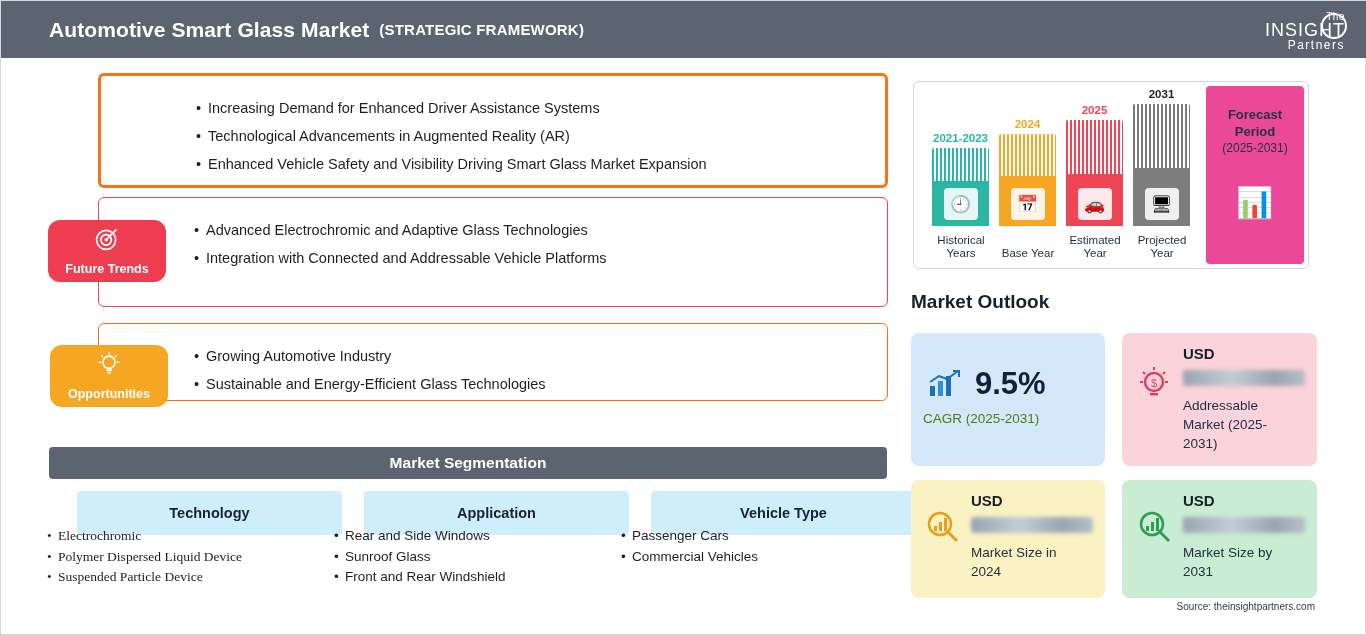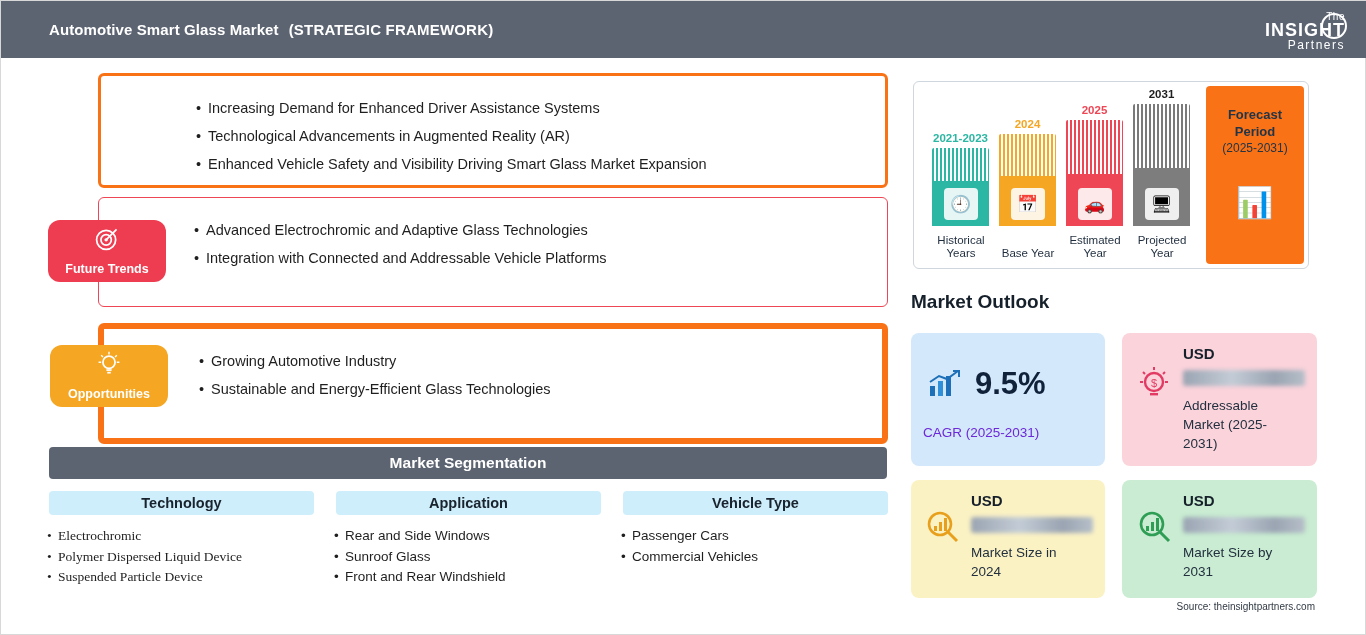--- a/index.html
+++ b/index.html
@@ -29,42 +29,42 @@
     left: 0; top: 0;
     width: 1366px;
     height: 57px;
     background: #5c6472;
     display: flex;
     align-items: center;
   }
   #header-title {
     margin-left: 48px;
     color: #ffffff;
-    font-size: 15px;
+    font-size: 21px;
     font-weight: bold;
     letter-spacing: 0.1px;
   }
   #header-subtitle {
     color: #ffffff;
     font-size: 15px;
     font-weight: bold;
     margin-left: 10px;
     letter-spacing: 0.2px;
   }
   #logo {
     position: absolute;
     right: 22px;
     top: 10px;
     width: 135px;
     height: 40px;
     color: #ffffff;
     text-align: right;
   }
   #logo .l1 { font-size: 10px; line-height: 11px; letter-spacing: 0.5px;}
-  #logo .l2 { font-size: 18px; font-weight: bold; line-height: 17px; letter-spacing: 1px;}
+  #logo .l2 { font-size: 18px; font-weight: normal; line-height: 17px; letter-spacing: 1px;}
   #logo .l3 { font-size: 12px; line-height: 13px; letter-spacing: 1.5px;}
   #logo-ring {
     position: absolute;
     right: -2px;
     top: 2px;
     width: 22px;
     height: 22px;
     border: 2px solid #ffffff;
     border-radius: 50%;
   }
@@ -73,21 +73,21 @@
   .panel {
     position: absolute;
     left: 97px;
     width: 790px;
     border-radius: 6px;
     box-sizing: border-box;
     background: #ffffff;
   }
   #panel-growth { top: 72px; height: 115px; border: 3px solid #f97316; }
   #panel-trends { top: 196px; height: 110px; border: 1px solid #ef4655; }
-  #panel-opps   { top: 322px; height: 121px; border: 6px solid #f97316; }
+  #panel-opps   { top: 322px; height: 78px; border: 1px solid #f97316; }
 
   .panel ul {
     margin: 0;
     padding: 0;
     list-style: none;
     position: absolute;
     left: 95px;
     top: 18px;
   }
   .panel li {
@@ -145,29 +145,30 @@
     color: #ffffff;
     font-size: 15.5px;
     font-weight: bold;
     display: flex;
     align-items: center;
     justify-content: center;
   }
   .seg-col-head {
     position: absolute;
     top: 490px;
-    height: 24px;
+    height: 44px;
     background: #cfeefb;
     border-radius: 4px;
     color: #19232e;
     font-size: 14.5px;
     font-weight: bold;
     display: flex;
     align-items: center;
     justify-content: center;
+    margin-left: 28px;
   }
   #seg-head-0 { left: 48px;  width: 265px; }
   #seg-head-1 { left: 335px; width: 265px; }
   #seg-head-2 { left: 622px; width: 265px; }
 
   .seg-list {
     position: absolute;
     top: 525px;
     margin: 0;
     padding: 0;
@@ -242,21 +243,21 @@
     align-items: center;
     justify-content: center;
     font-size: 17px;
   }
   #forecast-box {
     position: absolute;
     right: 4px;
     top: 4px;
     width: 98px;
     height: 178px;
-    background: #f97316;
+    background: #ec4899;
     border-radius: 4px;
     box-sizing: border-box;
     text-align: center;
     padding-top: 20px;
   }
   #forecast-box .fl1 { font-size: 13px; color: #243447; font-weight: bold; line-height: 17px;}
   #forecast-box .fl2 { font-size: 12px; color: #243447; line-height: 17px;}
 
   
   #outlook-title {
@@ -312,22 +313,22 @@
     line-height: 19px;
     width: 118px;
   }
   #cagr-value {
     font-size: 31px;
     font-weight: bold;
     color: #10213a;
   }
   #cagr-sub {
     font-size: 13.5px;
-    color: #6d28d9;
-    margin-top: 20px;
+    color: #4d7c0f;
+    margin-top: 6px;
   }
   #source {
     position: absolute;
     right: 50px;
     top: 600px;
     font-size: 10px;
     color: #333b45;
   }
   .icon-circle {
     width: 42px; height: 42px;

